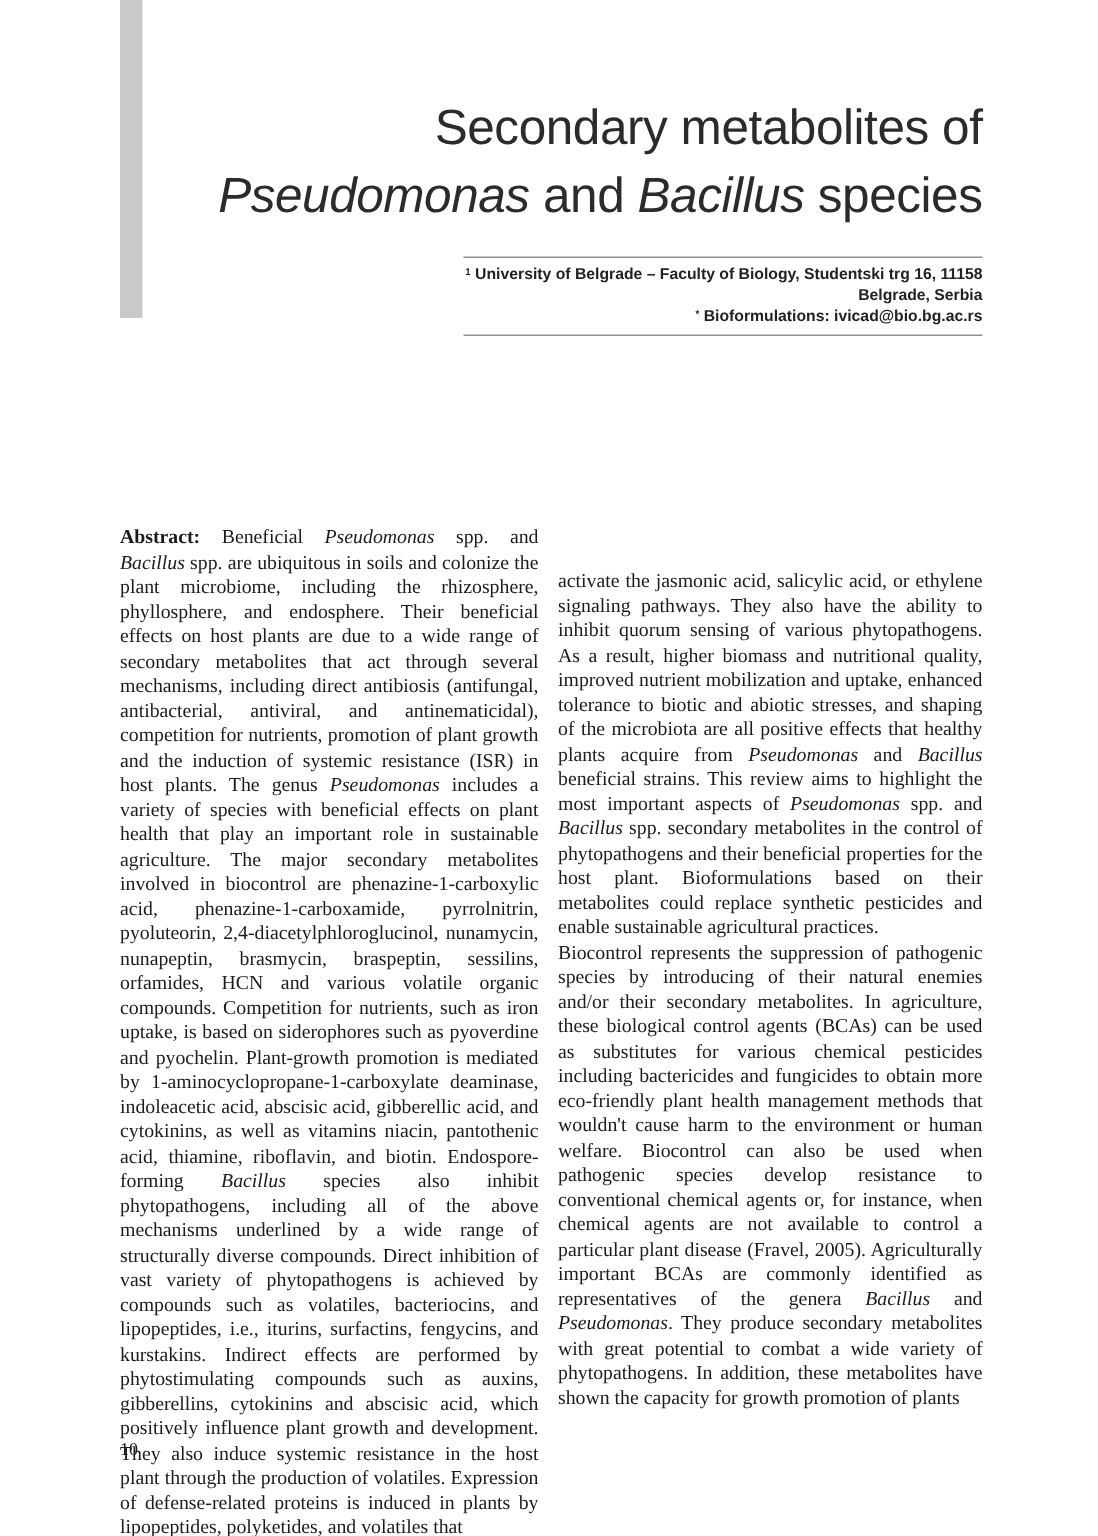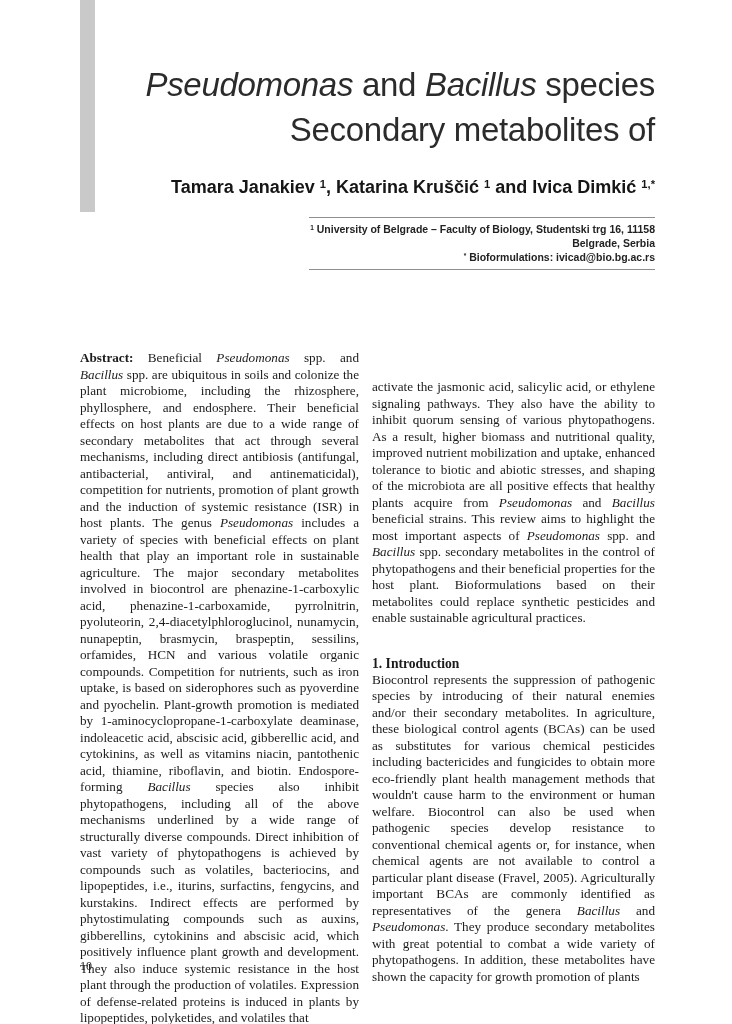--- a/index.html
+++ b/index.html
@@ -99,38 +99,36 @@
 </style>
 </head>
 <body>
 
 <div class="page">
 
   <div class="accent-bar"></div>
 
   <div class="header">
     <div class="title">
+      <div><span>Secondary metabolites of</span></div>
       <div><span class="it">Pseudomonas</span><span> and </span><span class="it">Bacillus</span><span> species</span></div>
-      <div><span>Secondary metabolites of</span></div>
     </div>
 
-    <div class="authors"><span>Tamara Janakiev </span><sup>1</sup><span>, Katarina Kruščić </span><sup>1</sup><span> and Ivica Dimkić </span><sup>1,*</sup></div>
 
     <div class="affil-block">
       <div class="affil-line"><sup>1</sup><span> University of Belgrade – Faculty of Biology, Studentski trg 16, 11158 Belgrade, Serbia</span></div>
       <div class="affil-line"><sup>*</sup><span> Bioformulations: ivicad@bio.bg.ac.rs</span></div>
     </div>
 
   </div>
 
   <div class="column col-left">
     <p class="para"><span class="bd">Abstract:</span><span> Beneficial </span><span class="it">Pseudomonas</span><span> spp. and </span><span class="it">Bacillus</span><span> spp. are ubiquitous in soils and colonize the plant microbiome, including the rhizosphere, phyllosphere, and endosphere. Their beneficial effects on host plants are due to a wide range of secondary metabolites that act through several mechanisms, including direct antibiosis (antifungal, antibacterial, antiviral, and antinematicidal), competition for nutrients, promotion of plant growth and the induction of systemic resistance (ISR) in host plants. The genus </span><span class="it">Pseudomonas</span><span> includes a variety of species with beneficial effects on plant health that play an important role in sustainable agriculture. The major secondary metabolites involved in biocontrol are phenazine-1-carboxylic acid, phenazine-1-carboxamide, pyrrolnitrin, pyoluteorin, 2,4-diacetylphloroglucinol, nunamycin, nunapeptin, brasmycin, braspeptin, sessilins, orfamides, HCN and various volatile organic compounds. Competition for nutrients, such as iron uptake, is based on siderophores such as pyoverdine and pyochelin. Plant-growth promotion is mediated by 1-aminocyclopropane-1-carboxylate deaminase, indoleacetic acid, abscisic acid, gibberellic acid, and cytokinins, as well as vitamins niacin, pantothenic acid, thiamine, riboflavin, and biotin. Endospore-forming </span><span class="it">Bacillus</span><span> species also inhibit phytopathogens, including all of the above mechanisms underlined by a wide range of structurally diverse compounds. Direct inhibition of vast variety of phytopathogens is achieved by compounds such as volatiles, bacteriocins, and lipopeptides, i.e., iturins, surfactins, fengycins, and kurstakins. Indirect effects are performed by phytostimulating compounds such as auxins, gibberellins, cytokinins and abscisic acid, which positively influence plant growth and development. They also induce systemic resistance in the host plant through the production of volatiles. Expression of defense-related proteins is induced in plants by lipopeptides, polyketides, and volatiles that</span></p>
   </div>
 
   <div class="column col-right">
     <p class="para"><span>activate the jasmonic acid, salicylic acid, or ethylene signaling pathways. They also have the ability to inhibit quorum sensing of various phytopathogens. As a result, higher biomass and nutritional quality, improved nutrient mobilization and uptake, enhanced tolerance to biotic and abiotic stresses, and shaping of the microbiota are all positive effects that healthy plants acquire from </span><span class="it">Pseudomonas</span><span> and </span><span class="it">Bacillus</span><span> beneficial strains. This review aims to highlight the most important aspects of </span><span class="it">Pseudomonas</span><span> spp. and </span><span class="it">Bacillus</span><span> spp. secondary metabolites in the control of phytopathogens and their beneficial properties for the host plant. Bioformulations based on their metabolites could replace synthetic pesticides and enable sustainable agricultural practices.</span></p>
-    <p class="section-heading">1. Introduction</p>
     <p class="para"><span>Biocontrol represents the suppression of pathogenic species by introducing of their natural enemies and/or their secondary metabolites. In agriculture, these biological control agents (BCAs) can be used as substitutes for various chemical pesticides including bactericides and fungicides to obtain more eco-friendly plant health management methods that wouldn't cause harm to the environment or human welfare. Biocontrol can also be used when pathogenic species develop resistance to conventional chemical agents or, for instance, when chemical agents are not available to control a particular plant disease (Fravel, 2005). Agriculturally important BCAs are commonly identified as representatives of the genera </span><span class="it">Bacillus</span><span> and </span><span class="it">Pseudomonas</span><span>. They produce secondary metabolites with great potential to combat a wide variety of phytopathogens. In addition, these metabolites have shown the capacity for growth promotion of plants</span></p>
   </div>
 
   <div class="page-number">10</div>
 
 </div>
 
 </body></html>

